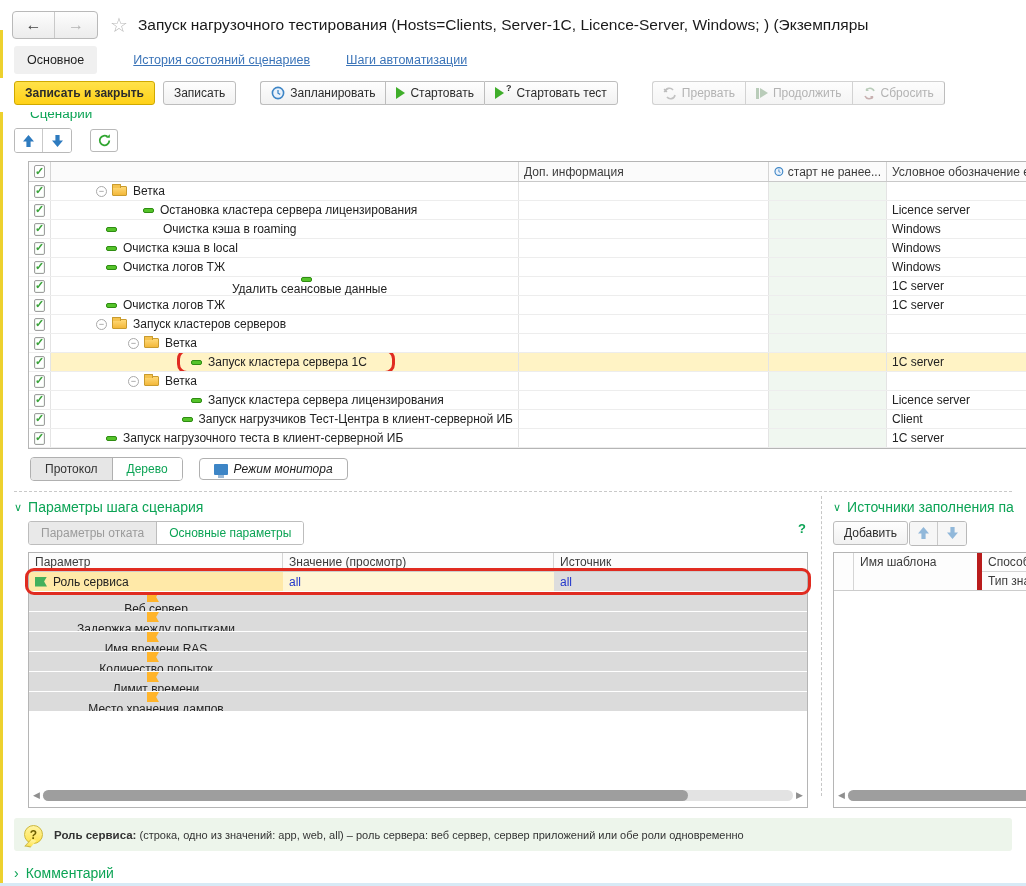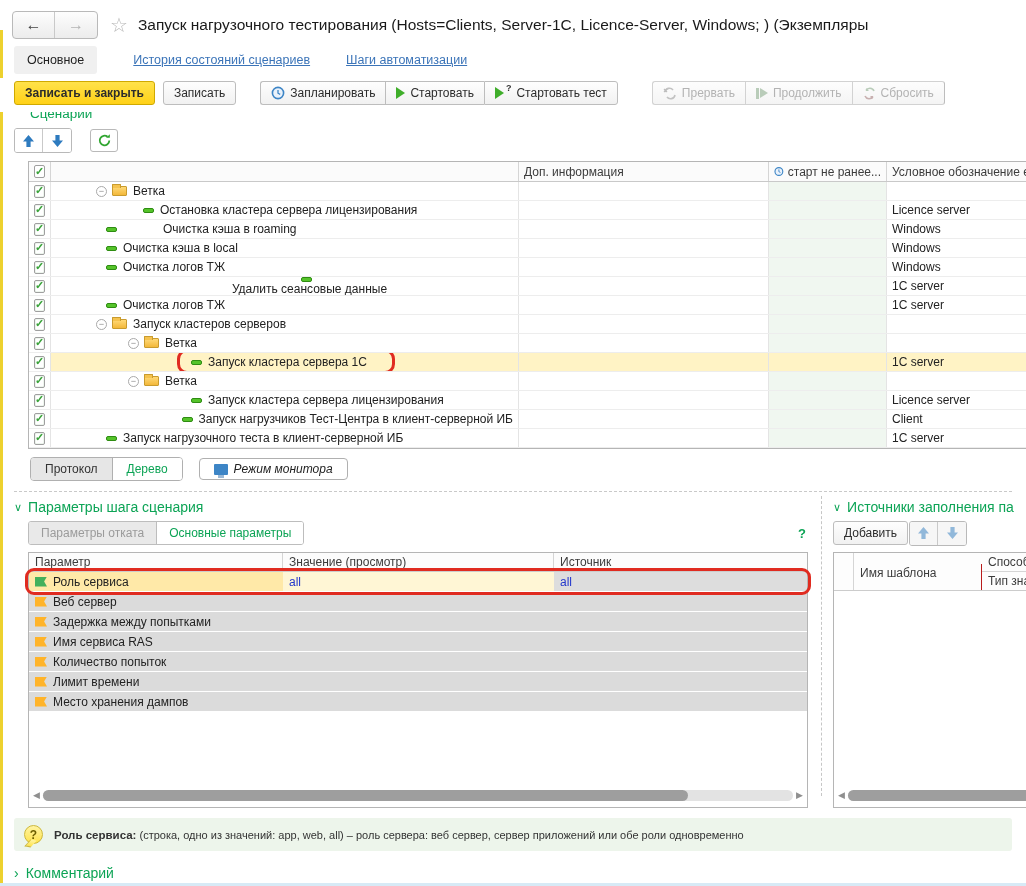--- a/index.html
+++ b/index.html
@@ -90,56 +90,56 @@
   .dashed-sep{margin:10px 14px 0 14px;border-top:1px dashed #c9c9c9;}
 
   
   .panes{display:flex;margin-top:4px;padding-left:14px;}
   .left-pane{width:796px;flex:none;}
   .vsplit{width:12px;flex:none;border-right:1px dashed #c6c6c6;margin-right:11px;height:300px;}
   .right-pane{flex:1;min-width:0;}
   .sec-header{color:var(--accent);font-size:14px;height:22px;display:flex;align-items:center;gap:6px;white-space:nowrap;overflow:hidden;}
   .chev{font-size:11px;color:var(--accent);}
 
-  .ptabs-row{display:flex;align-items:center;margin:3px 0 7px 14px;height:24px;}
+  .ptabs-row{display:flex;align-items:flex-start;margin:3px 0 7px 14px;height:24px;}
   .ppair{display:flex;border:1px solid #bdbdbd;border-radius:3px;overflow:hidden;}
   .ptab{height:22px;display:flex;align-items:center;padding:0 12px;font-size:12px;background:#fff;cursor:pointer;}
   .ptab.disabled{background:#e9e9e9;color:#9b9b9b;border-right:1px solid #bdbdbd;}
   .ptab.greened{color:var(--accent);}
   .help-q{margin-left:auto;margin-right:4px;color:var(--accent);font-weight:bold;font-size:13px;cursor:pointer;}
 
   .ptable-box{margin-left:14px;width:780px;height:256px;border:1px solid var(--border);position:relative;display:flex;flex-direction:column;font-size:12px;}
   .phead{display:flex;height:19px;background:#fcfcfc;border-bottom:1px solid #cccccc;color:#3c3c3c;}
   .phead .hc{display:flex;align-items:center;padding:0 6px;border-right:1px solid #d5d5d5;white-space:nowrap;overflow:hidden;}
   .pc-name{width:254px;flex:none;}
   .pc-val{width:271px;flex:none;}
   .pc-src{flex:1;border-right:none !important;}
   .prow{display:flex;height:19px;margin-bottom:1px;position:relative;}
   .prow .pcell{display:flex;align-items:center;padding:0 6px;overflow:hidden;white-space:nowrap;}
-  .prow.plain .pcell{background:var(--silver);}
+  .prow.plain .pcell{background:var(--silver);flex-direction:column;}
   .prow.selected .pc-name{background:#ffe9a8;}
   .prow.selected .pc-val{background:#fff6d5;}
   .prow.selected .pc-src{background:#dddddd;}
   .blue-val{color:#2438cc;}
   .flag{width:12px;height:10px;flex:none;margin-right:6px;clip-path:polygon(0 0,100% 0,76% 50%,100% 100%,0 100%);}
   .flag.green{background:#43b05c;}
   .flag.orange{background:#ffb42a;}
   .pfiller{flex:1;background:#fff;}
 
   .hscroll{position:absolute;left:4px;right:4px;bottom:5px;height:13px;display:flex;align-items:center;gap:3px;}
   .hs-arrow{color:#8f8f8f;font-size:9px;line-height:1;}
   .hs-track{flex:1;height:11px;background:#e3e3e3;border-radius:6px;position:relative;}
   .hs-thumb{position:absolute;top:0;height:11px;background:#9e9e9e;border-radius:6px;}
 
   
   .rtabs-row{display:flex;align-items:center;gap:1px;margin:3px 4px 7px 0;height:24px;}
   .rtable-box{width:212px;height:256px;border:1px solid var(--border);position:relative;display:flex;flex-direction:column;font-size:12px;}
   .rhead{display:flex;height:38px;border-bottom:1px solid #cccccc;background:#fdfdfd;color:#3c3c3c;}
   .rc0{width:20px;flex:none;border-right:1px solid #d5d5d5;}
-  .rc1{width:128px;flex:none;border-right:1px solid #b91c1c;padding:2px 6px;margin-top:11px;}
+  .rc1{width:128px;flex:none;border-right:5px solid #b91c1c;padding:2px 6px;}
   .rc2{flex:1;display:flex;flex-direction:column;}
   .rc2 .sub{height:19px;display:flex;align-items:center;padding:0 6px;white-space:nowrap;overflow:hidden;}
   .rc2 .sub:first-child{border-bottom:1px solid #d5d5d5;}
   .muted-arrows .sqbtn{background:#f6f6f6;}
   .muted-arrows svg{opacity:.5;}
 
   
   .hint{margin:10px 14px 0 14px;background:#edf5eb;border-radius:3px;padding:7px 10px;display:flex;align-items:center;gap:11px;font-size:11px;color:#333;}
   .balloon{width:19px;height:19px;flex:none;border-radius:50%;background:linear-gradient(#fff4a3,#ffe34d);border:1px solid #cdb83a;display:flex;align-items:center;justify-content:center;font-weight:bold;color:#6f6000;font-size:12px;position:relative;}
   .balloon::after{content:"";position:absolute;left:2px;bottom:-4px;width:6px;height:6px;background:linear-gradient(#fff4a3,#ffe34d);border-left:1px solid #cdb83a;border-bottom:1px solid #cdb83a;transform:skew(-35deg,0) rotate(10deg);}
@@ -518,21 +518,21 @@
             <div class="pcell pc-name">
               <span class="flag orange"></span>
               <span>Задержка между попытками</span>
             </div>
             <div class="pcell pc-val blue-val"></div>
             <div class="pcell pc-src blue-val"></div>
           </div>
           <div class="prow plain">
             <div class="pcell pc-name">
               <span class="flag orange"></span>
-              <span>Имя сервиса RAS</span>
+              <span>Имя времени RAS</span>
             </div>
             <div class="pcell pc-val blue-val"></div>
             <div class="pcell pc-src blue-val"></div>
           </div>
           <div class="prow plain">
             <div class="pcell pc-name">
               <span class="flag orange"></span>
               <span>Количество попыток</span>
             </div>
             <div class="pcell pc-val blue-val"></div>

